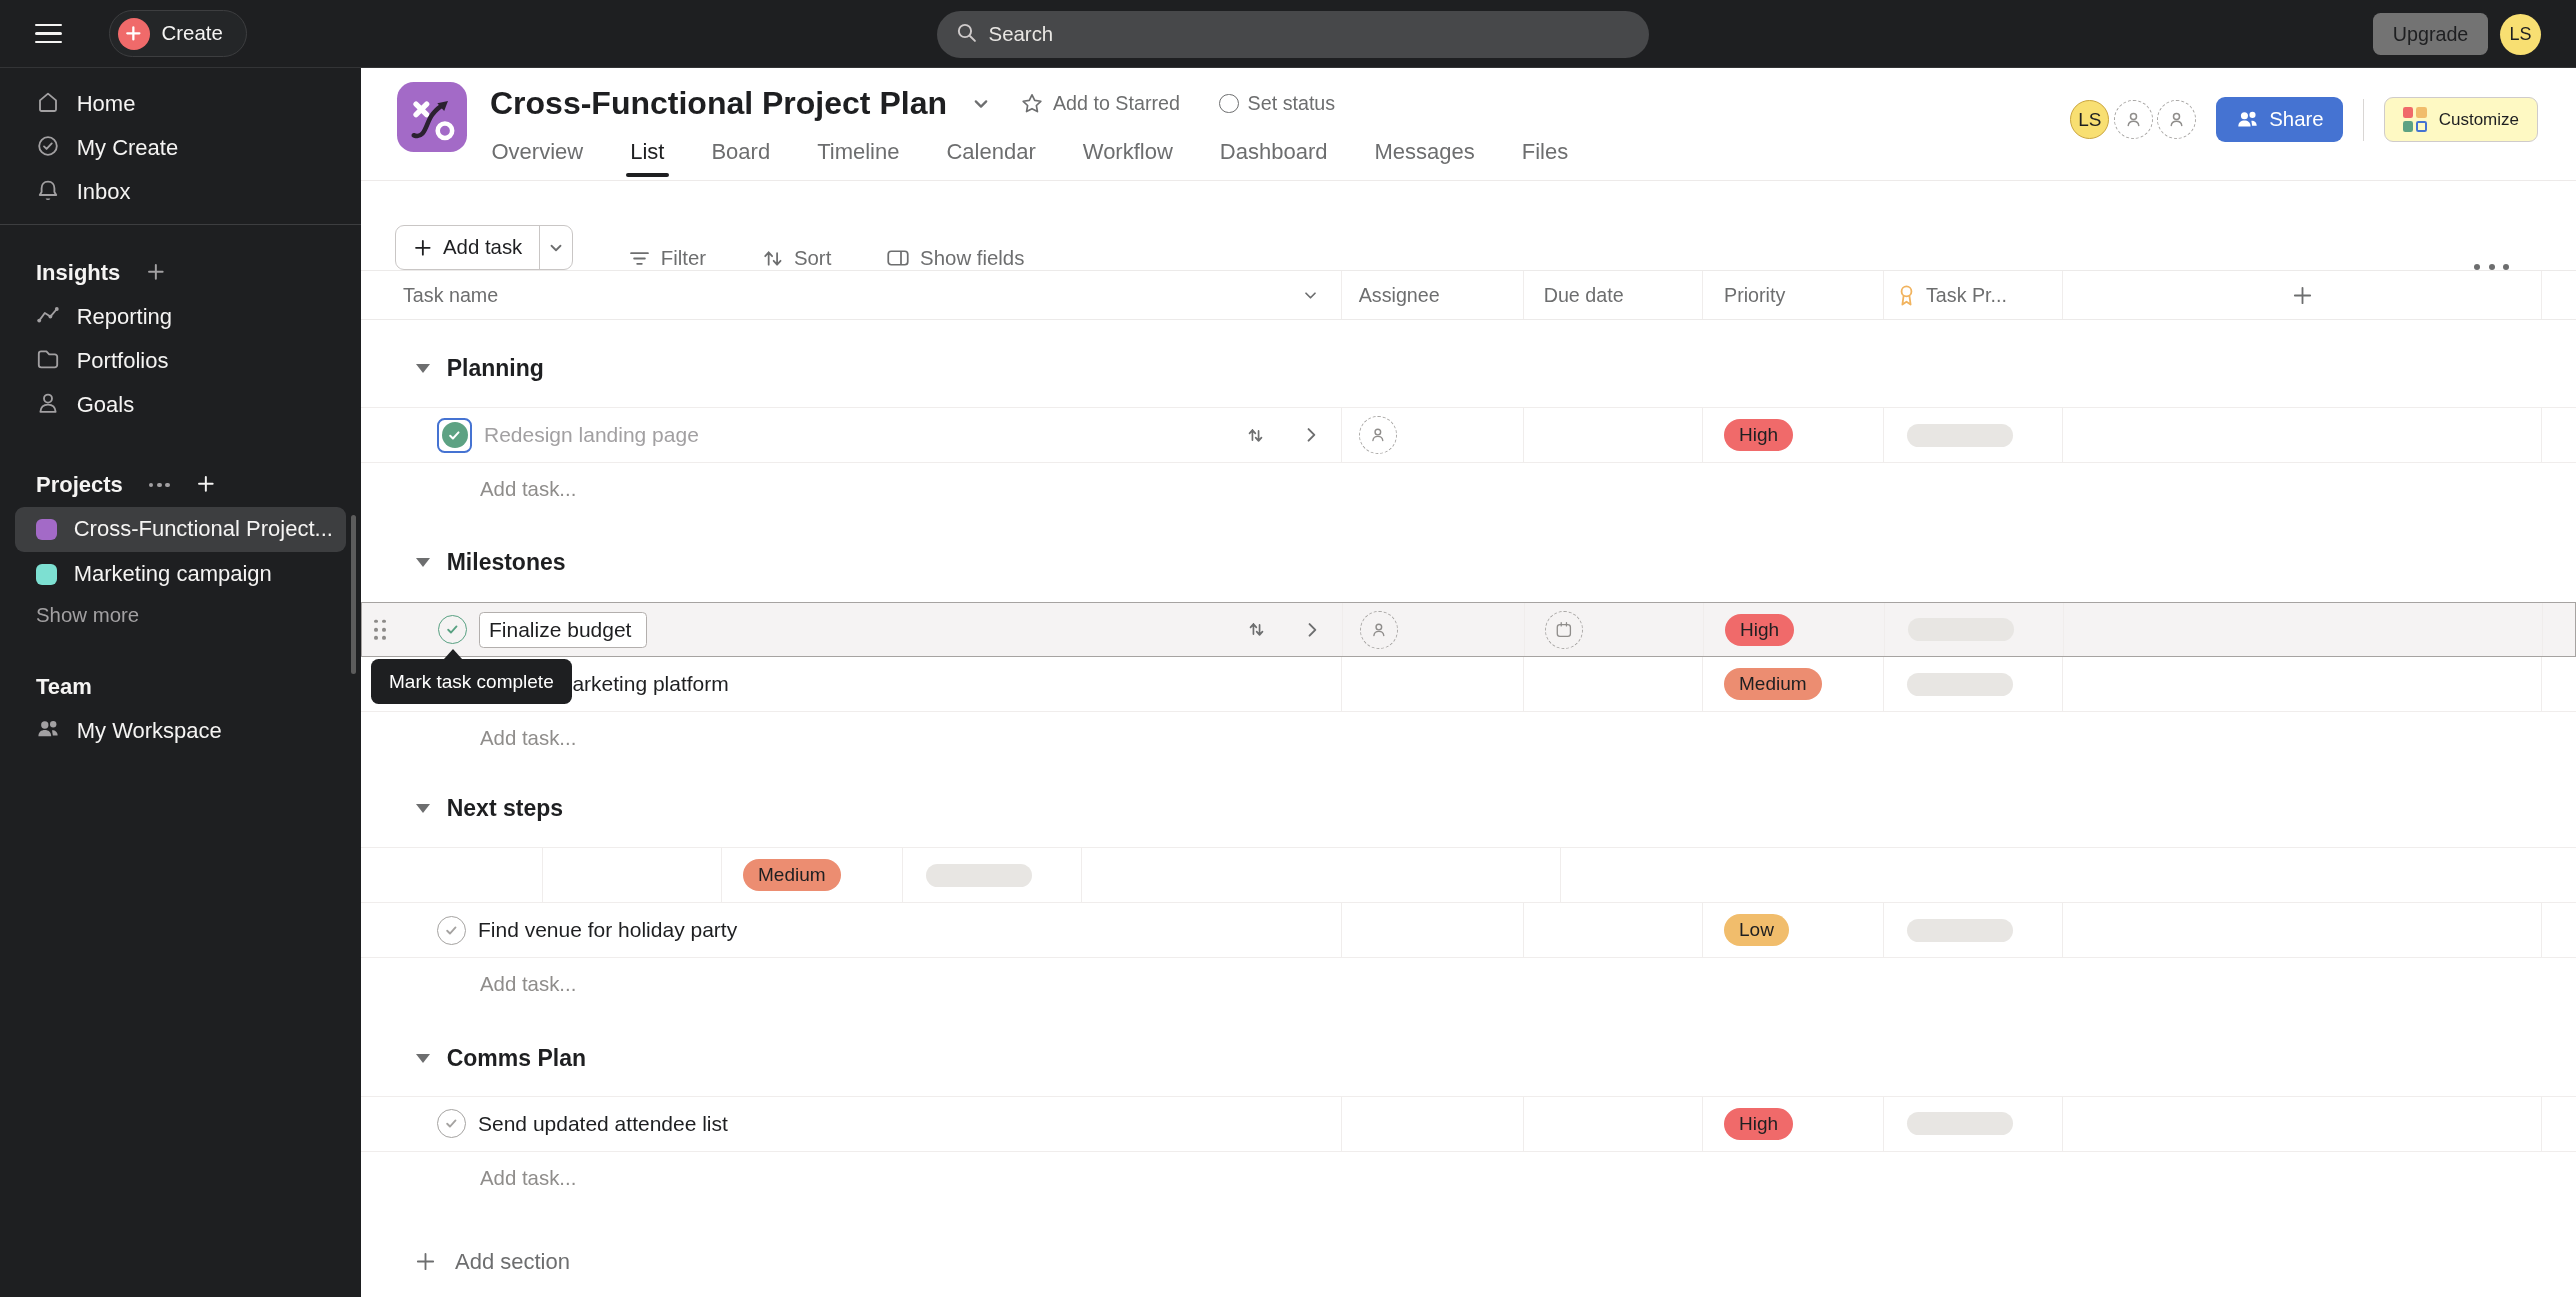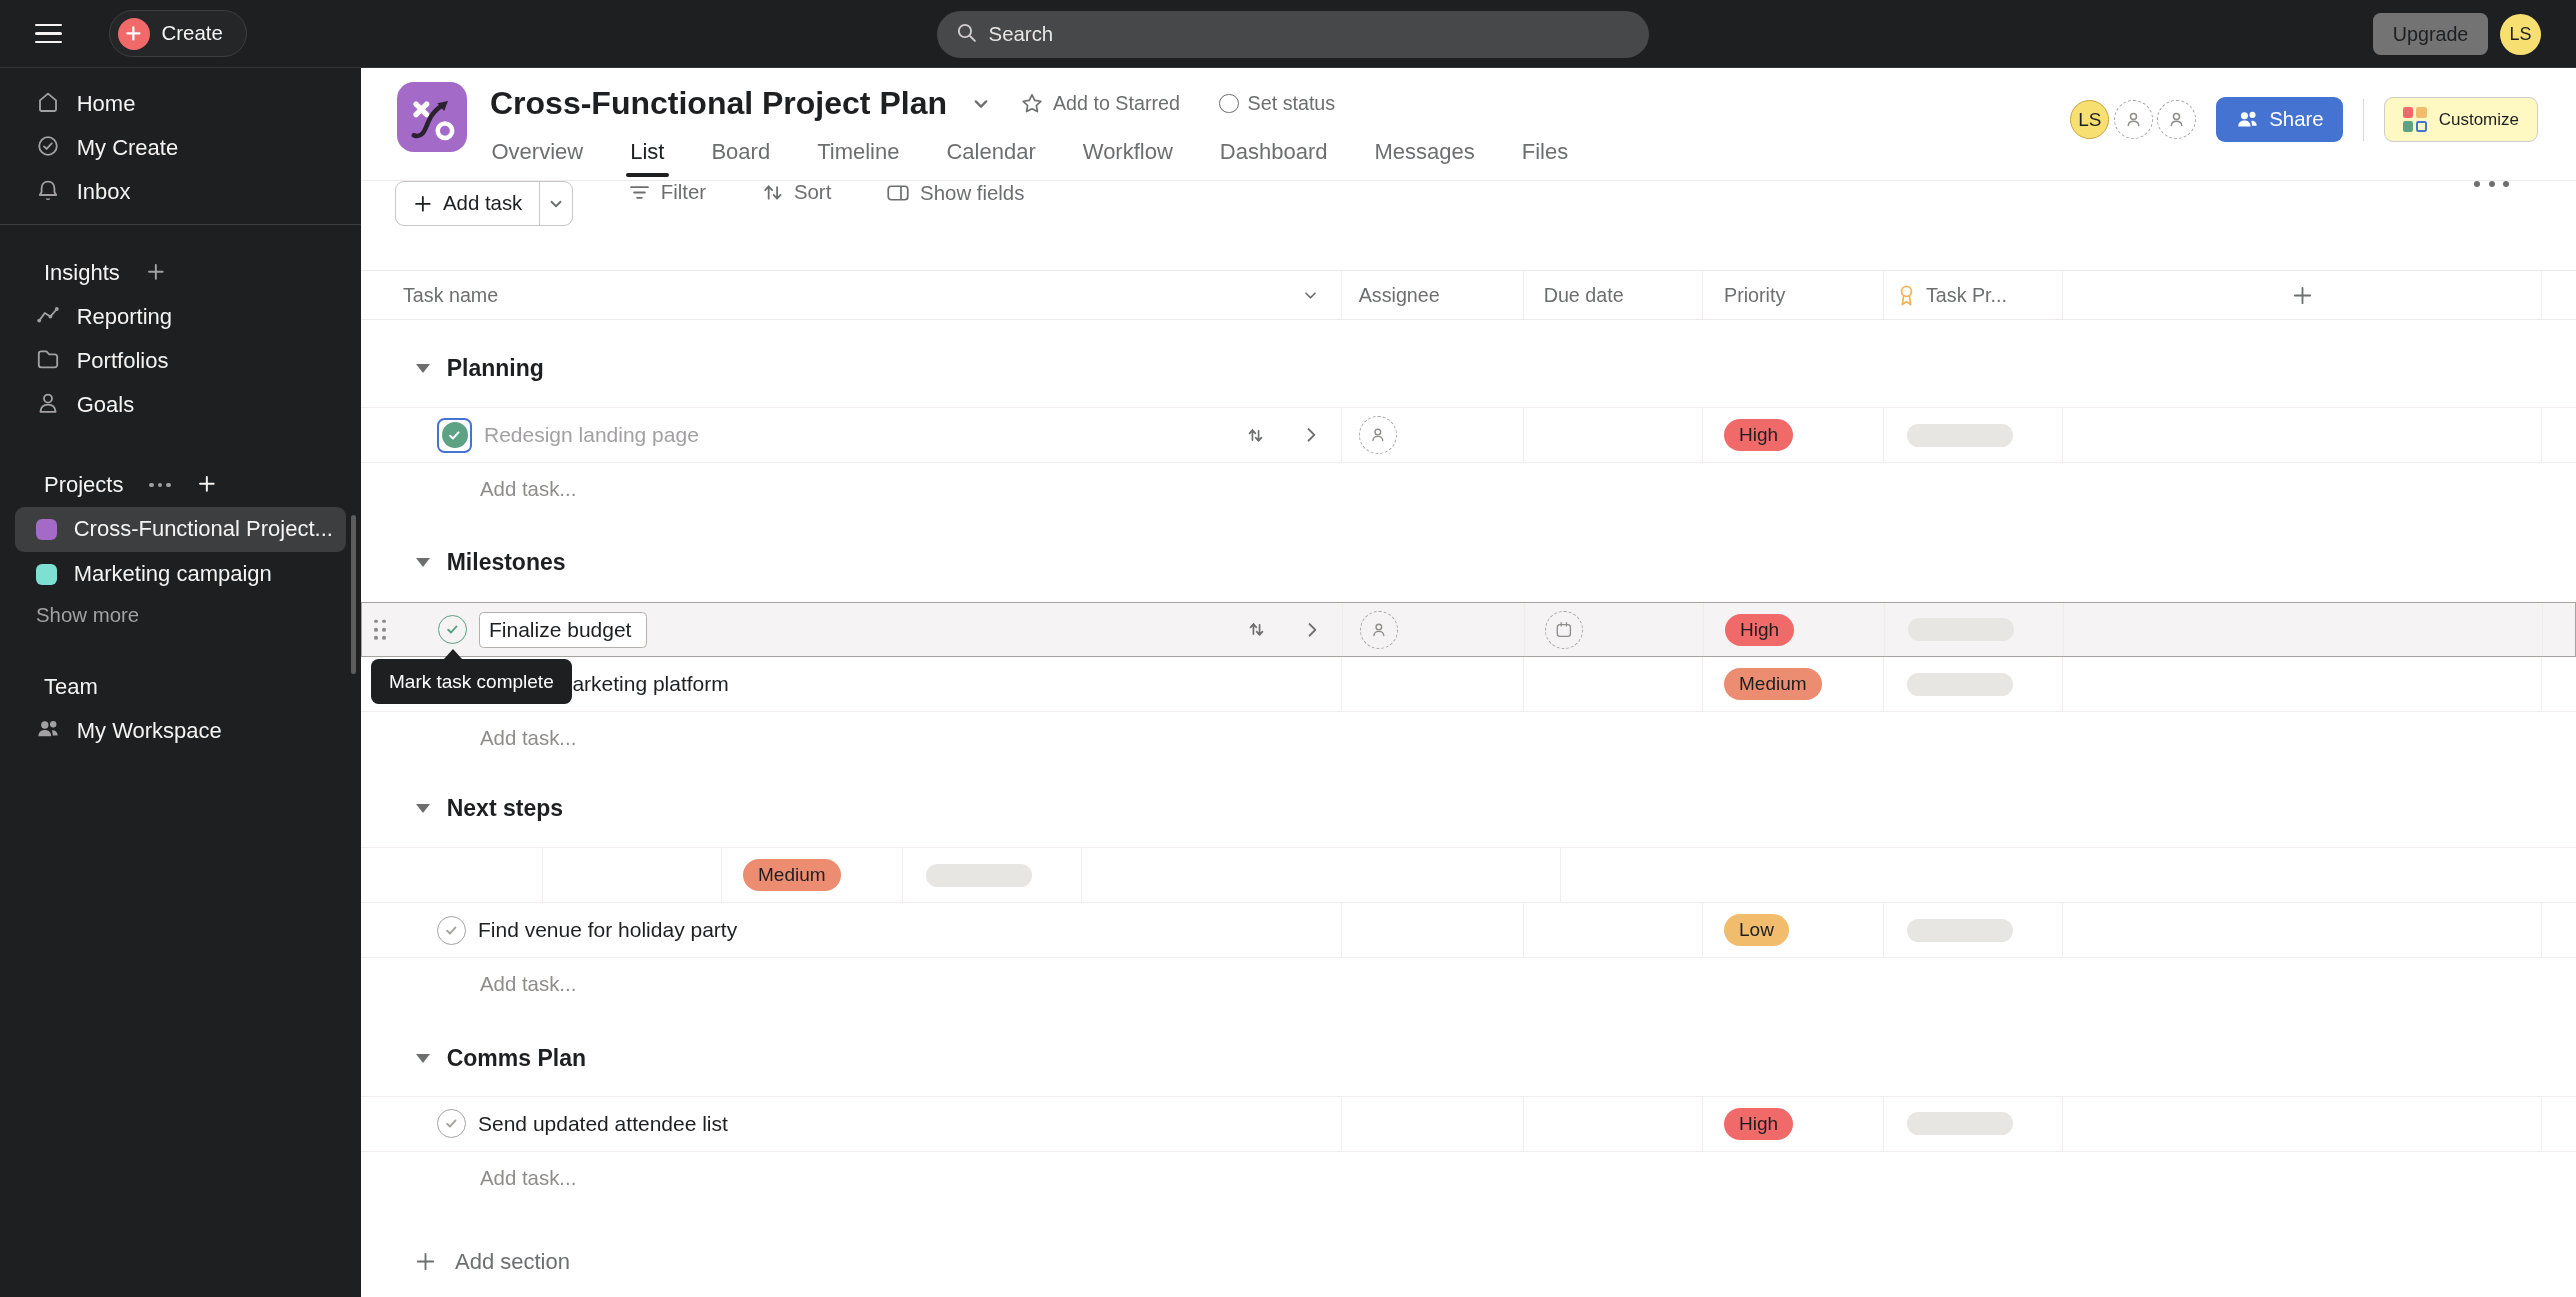--- a/index.html
+++ b/index.html
@@ -29,21 +29,21 @@
             display:flex; align-items:center; justify-content:center; font-size:18px; }
   .topbar .avatar { position:absolute; right:35px; top:13.6px; }
 
   
   .sidebar { position:absolute; left:0; top:68px; width:361px; height:1230px; background:#1e1f21; }
   .side-item { display:flex; align-items:center; height:44px; padding-left:36px; gap:16.7px; cursor:pointer; }
   .side-item svg { flex:0 0 auto; }
   .side-label { color:#f5f4f3; font-size:22px; }
   .side-divider { height:0.8px; background:#3d3e40; margin:10.6px 0 0 0; }
   .side-header { display:flex; align-items:center; height:44px; padding-left:36px; gap:26px; }
-  .side-header-label { color:#f5f4f3; font-size:22px; font-weight:400;margin-left:8px; }
+  .side-header-label { color:#f5f4f3; font-size:22px; font-weight:700; }
   .swatch { width:21px; height:21px; border-radius:6px; }
   .proj-row { display:flex; align-items:center; height:45px; margin:0 15px; padding-left:21px; gap:16.7px;
               border-radius:9px; cursor:pointer; }
   .proj-row.selected { background:#3d3e40; }
   .show-more { padding-left:36px; height:38px; display:flex; align-items:center; color:#a2a0a2;
                font-size:20.4px; cursor:pointer; }
   .side-scroll { position:absolute; left:351px; top:447px; width:5.3px; height:159px; border-radius:3px;
                  background:rgba(168,166,164,.45); }
 
   
@@ -75,21 +75,21 @@
   .hr-divider { width:0.8px; height:42px; background:#d9d6d4; margin:0 19.7px; }
   .customize-btn { height:45px; padding:0 18px; border-radius:9px; background:#fef9c3;
                    border:0.8px solid #cfcbcb; color:#1e1f21; font-size:17px; display:flex;
                    align-items:center; gap:12px;text-align:right; }
   .cgrid { display:grid; grid-template-columns:10.6px 10.6px; grid-template-rows:10.6px 10.6px; gap:3px; }
   .cgrid i { border-radius:2.3px; }
   .cg-red{background:#f06a6a} .cg-orange{background:#f1bd6c} .cg-green{background:#5da283}
   .cg-blue{border:2.3px solid #4573d2; border-radius:3px;}
 
   
-  .toolbar { height:89px; display:flex; align-items:flex-start; padding-left:34px; position:relative; }
+  .toolbar { height:89px; display:flex; align-items:flex-end; padding-left:34px; position:relative; }
   .addtask-btn { display:flex; height:45px; border:0.8px solid #c9c6c5; border-radius:9px; overflow:hidden; }
   .addtask-main { display:flex; align-items:center; gap:10.6px; padding:0 16.7px; font-size:20.4px; color:#1e1f21; }
   .addtask-caret { width:33px; display:flex; align-items:center; justify-content:center;
                    border-left:0.8px solid #c9c6c5; color:#6d6e6f; }
   .tool-item { display:flex; align-items:center; gap:9.8px; color:#6d6e6f; font-size:20.4px;
                margin-left:55px; cursor:pointer; }
   .toolbar-ellipsis { position:absolute; right:67px; display:flex; gap:8.3px; cursor:pointer; }
   .toolbar-ellipsis i { width:6px; height:6px; border-radius:50%; background:#6d6e6f; }
 
   

